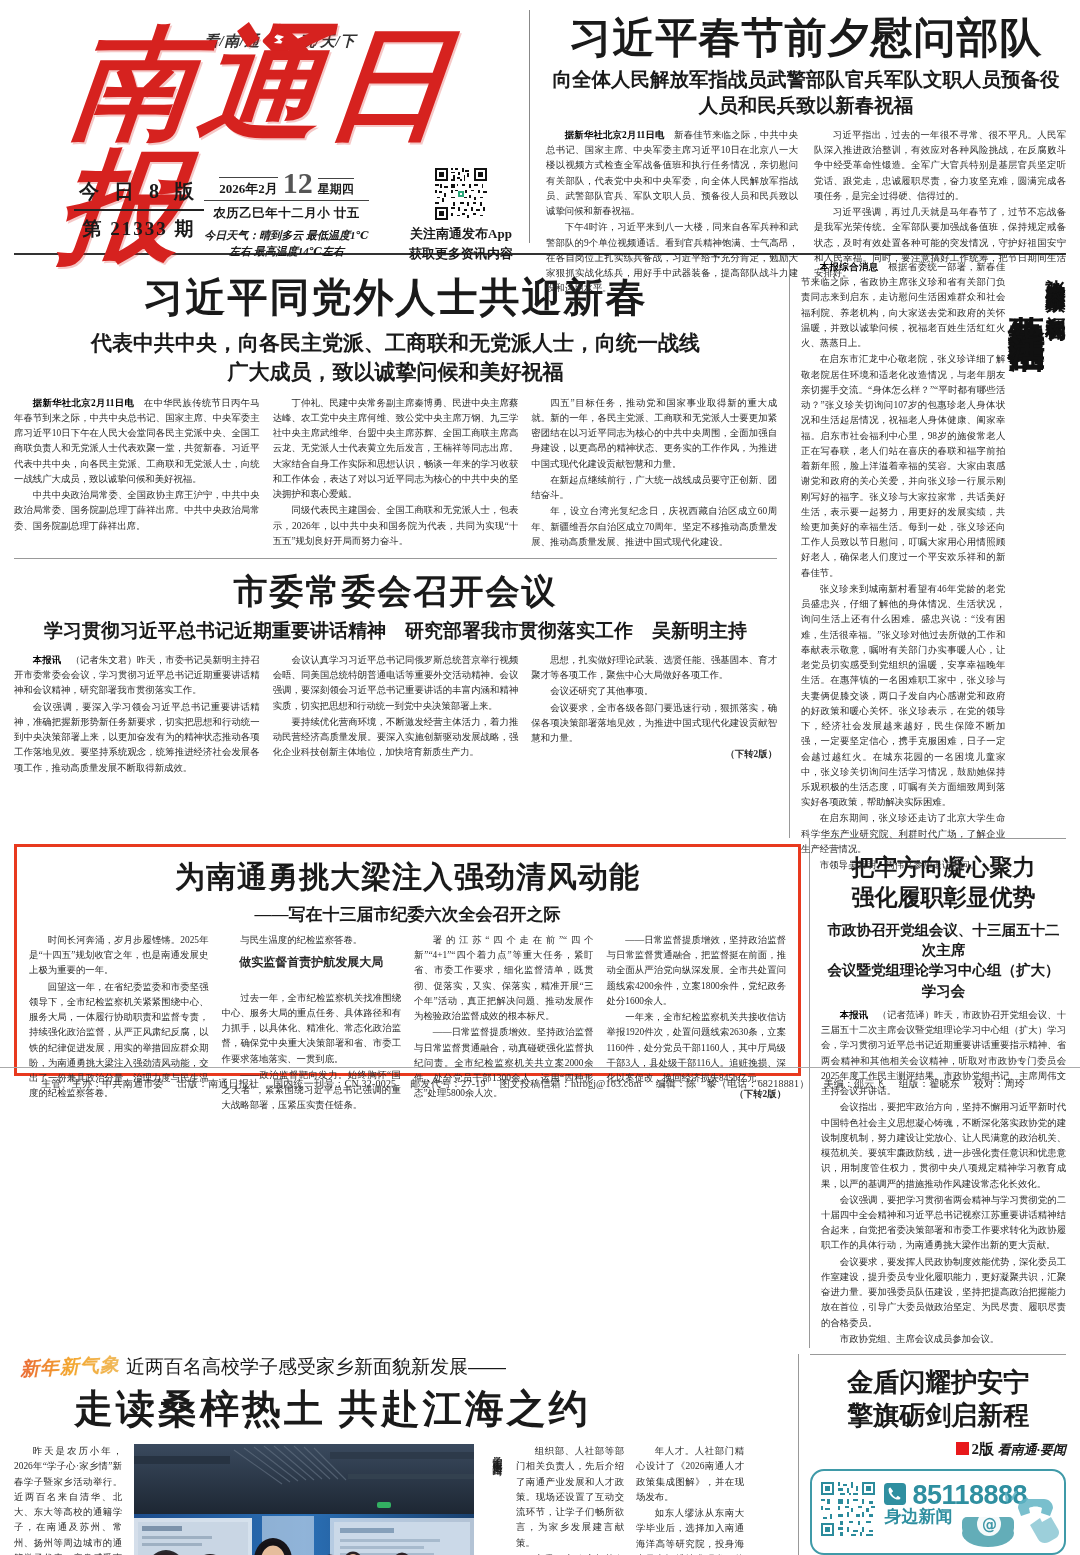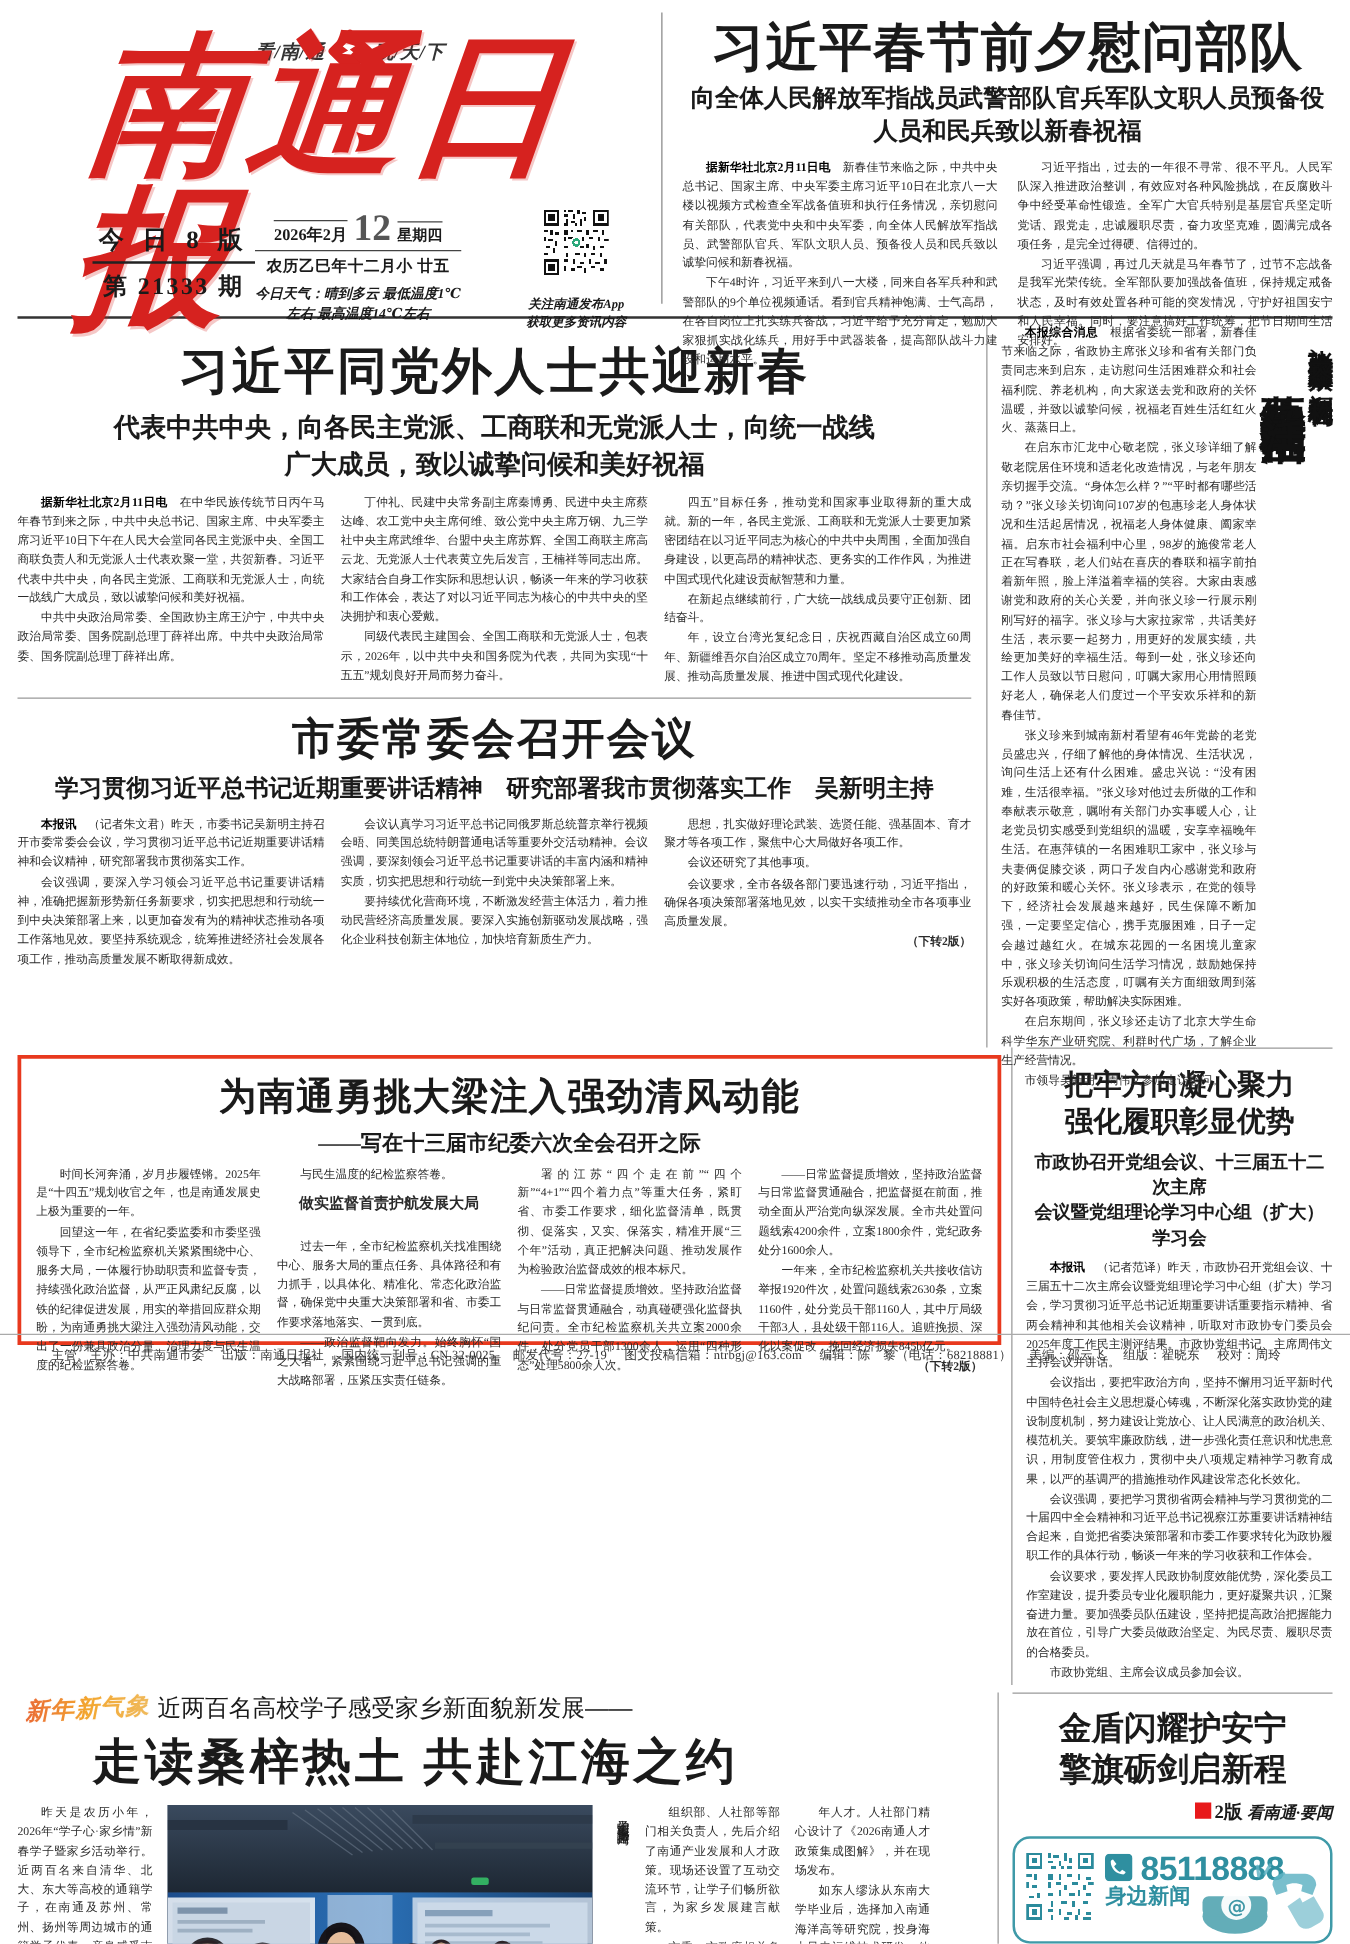--- a/index.html
+++ b/index.html
@@ -62,21 +62,21 @@
   }
   .mh-date-row .ym { font-size: 13px; font-weight: bold; border-top: 1.5px solid #444; padding-top: 2px;}
   .mh-date-row .dd { font-size: 30px; font-weight: bold; color: #555; line-height: 1; }
   .mh-date-row .wd { font-size: 12px; font-weight: bold; border-top: 1.5px solid #444; padding-top: 2px;}
   .mh-lunar { font-size: 12.5px; font-weight: bold; margin-top: 4px; letter-spacing: 0.5px;}
   .mh-weather { font-size: 11px; margin-top: 6px; line-height: 1.45; font-weight:bold; font-style:italic;}
 
   .mh-qr { position: absolute; left: 392px; top: 168px; width: 110px; text-align: center; }
   .qr-img { width: 52px; height: 52px; margin: 0 auto; position: relative; background:#fff; }
   .qr-img svg { display: block; }
-  .mh-qr-cap { font-size: 10px; line-height: 1.5; margin-top: 16px; font-weight:bold; font-style:italic;}
+  .mh-qr-cap { font-size: 13px; line-height: 1.5; margin-top: 4px; font-weight:bold; }
 
   .mh-divider { width: 1px; background: #888; margin: 10px 0; }
 
   .mh-right { flex: 1; padding-left: 16px; padding-top: 14px; }
   .lead-h1 {
     font-size: 42px; font-weight: bold; letter-spacing: 1px;
     font-family: "Liberation Sans", sans-serif;
     text-align: center; line-height: 1.12;
   }
   .lead-h2 {
@@ -388,21 +388,21 @@
               <p>会议强调，要深入学习领会习近平总书记重要讲话精神，准确把握新形势新任务新要求，切实把思想和行动统一到中央决策部署上来，以更加奋发有为的精神状态推动各项工作落地见效。要坚持系统观念，统筹推进经济社会发展各项工作，推动高质量发展不断取得新成效。</p>
             </div>
           <div class="bt">
               <p>会议认真学习习近平总书记同俄罗斯总统普京举行视频会晤、同美国总统特朗普通电话等重要外交活动精神。会议强调，要深刻领会习近平总书记重要讲话的丰富内涵和精神实质，切实把思想和行动统一到党中央决策部署上来。</p>
               <p>要持续优化营商环境，不断激发经营主体活力，着力推动民营经济高质量发展。要深入实施创新驱动发展战略，强化企业科技创新主体地位，加快培育新质生产力。</p>
             </div>
           <div class="bt">
             <div class="bt">
                 <p>思想，扎实做好理论武装、选贤任能、强基固本、育才聚才等各项工作，聚焦中心大局做好各项工作。</p>
                 <p>会议还研究了其他事项。</p>
-                <p>会议要求，全市各级各部门要迅速行动，习近平指出，确保各项决策部署落地见效，以实干实绩推动全市各项事业高质量发展。</p>
+                <p>会议要求，全市各级各部门要迅速行动，狠抓落实，确保各项决策部署落地见效，为推进中国式现代化建设贡献智慧和力量。</p>
               </div>
             <div class="cont">（下转2版）</div>
           </div>
         </div>
       </div>
     </div>
 
     <div class="sec2-right">
       <div class="vstack">
         <div style="display:flex;flex-direction:row-reverse;">
@@ -461,21 +461,21 @@
         <div>把牢方向凝心聚力</div>
         <div>强化履职彰显优势</div>
       </div>
       <div class="head-d2">
         <div>市政协召开党组会议、十三届五十二次主席</div>
         <div>会议暨党组理论学习中心组（扩大）学习会</div>
       </div>
       <div class="bt" style="margin-top:7px;">
           <p><b>本报讯</b>　（记者范译）昨天，市政协召开党组会议、十三届五十二次主席会议暨党组理论学习中心组（扩大）学习会，学习贯彻习近平总书记近期重要讲话重要指示精神、省两会精神和其他相关会议精神，听取对市政协专门委员会2025年度工作民主测评结果。市政协党组书记、主席周伟文主持会议并讲话。</p>
           <p>会议指出，要把牢政治方向，坚持不懈用习近平新时代中国特色社会主义思想凝心铸魂，不断深化落实政协党的建设制度机制，努力建设让党放心、让人民满意的政治机关、模范机关。要筑牢廉政防线，进一步强化责任意识和忧患意识，用制度管住权力，贯彻中央八项规定精神学习教育成果，以严的基调严的措施推动作风建设常态化长效化。</p>
-          <p>会议强调，要把学习贯彻省两会精神与学习贯彻党的二十届四中全会精神和习近平总书记视察江苏重要讲话精神结合起来，自觉把省委决策部署和市委工作要求转化为政协履职工作的具体行动，畅谈一年来的学习收获和工作体会。</p>
+          <p>会议强调，要把学习贯彻省两会精神与学习贯彻党的二十届四中全会精神和习近平总书记视察江苏重要讲话精神结合起来，自觉把省委决策部署和市委工作要求转化为政协履职工作的具体行动，为南通勇挑大梁作出新的更大贡献。</p>
           <p>会议要求，要发挥人民政协制度效能优势，深化委员工作室建设，提升委员专业化履职能力，更好凝聚共识，汇聚奋进力量。要加强委员队伍建设，坚持把提高政治把握能力放在首位，引导广大委员做政治坚定、为民尽责、履职尽责的合格委员。</p>
           <p>市政协党组、主席会议成员参加会议。</p>
         </div>
     </div>
   </div>
 
   <div class="sec4">
     <div class="sec4-left">
       <div class="feat-head">
         <span class="feat-badge">新年新气象</span>

